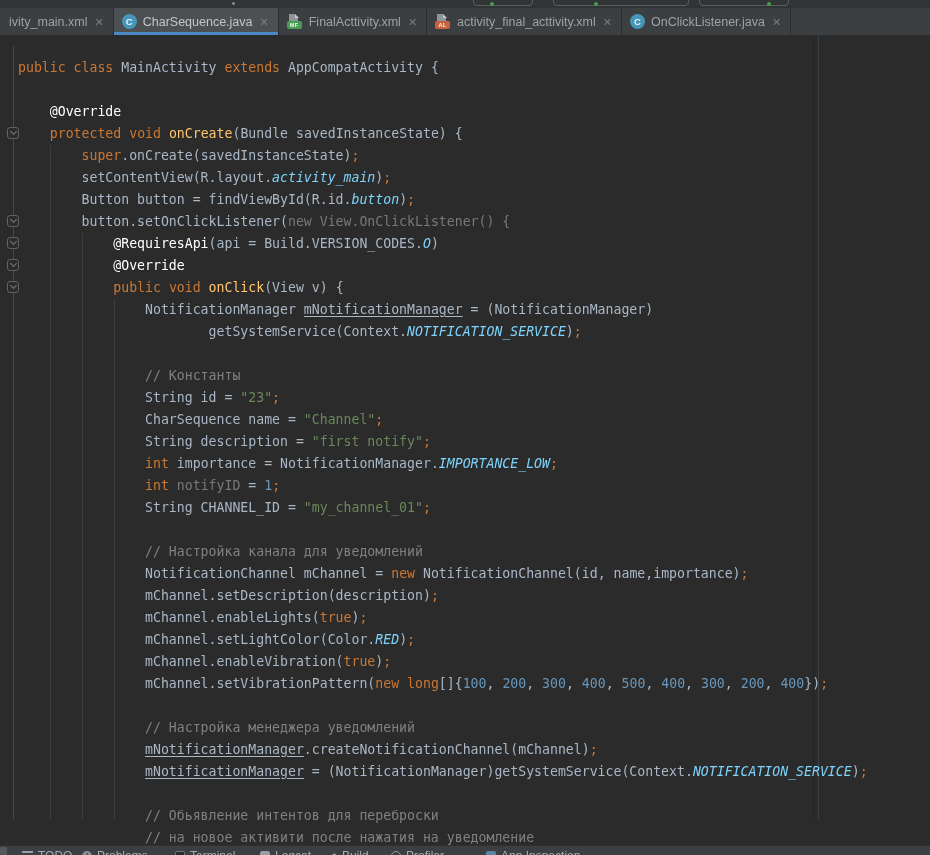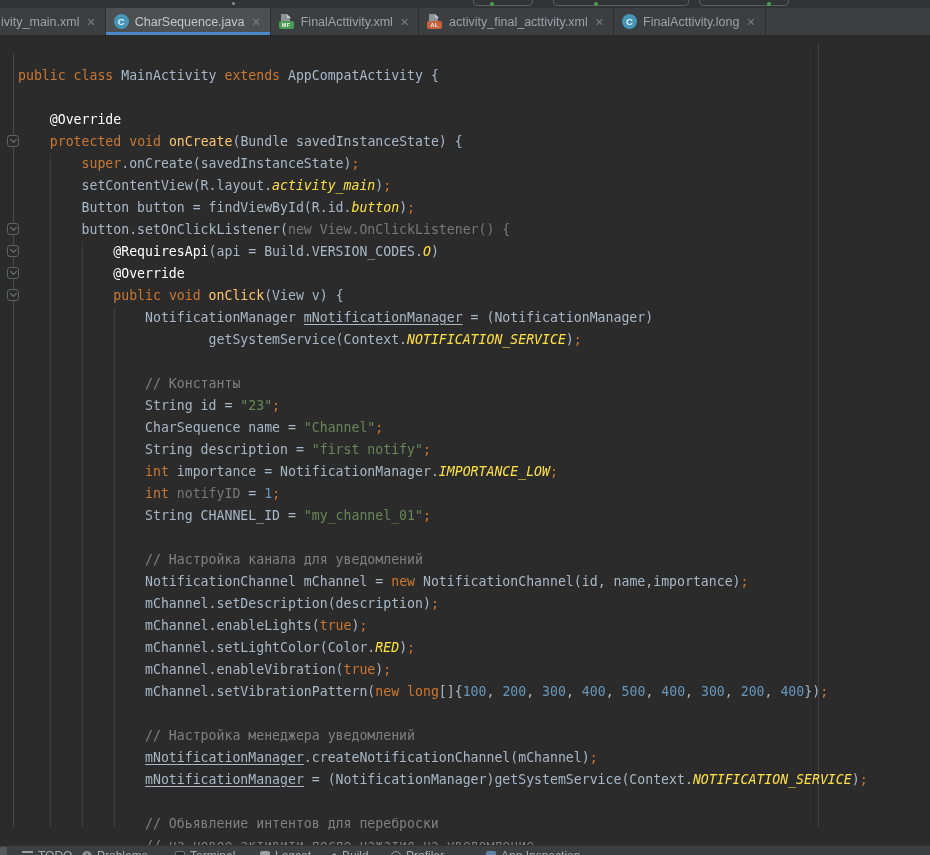--- a/index.html
+++ b/index.html
@@ -14,54 +14,54 @@
   .strip-pin { position:absolute; top:2px; width:3px; height:3px; border-radius:50%; background:#8A8E92; }
 
   
   #tab-bar { position:absolute; left:0; top:8px; width:930px; height:27px; background:#3C3F41;
              display:flex; align-items:stretch; }
   .tab { position:relative; display:flex; align-items:center; padding:0 9px 0 8px;
          border-right:1px solid #2B2D2E; color:#9DA2A8; font-size:12.5px; cursor:default; }
   .tab.active { background:#4C5052; color:#C2C6CA; }
   .tab.active .tab-underline { position:absolute; left:0; right:0; bottom:0; height:3px; background:#4A88C7; }
   .tab .label { margin:0 7px 0 6px; white-space:nowrap; }
-  .tab.no-icon .label { margin-left:0; }
+  .tab.no-icon .label { margin-left:8px; }
   .tab .close { color:#787D84; font-size:11px; line-height:11px; margin-top:1px; }
 
   
   .ticon { width:16px; height:15px; position:relative; flex:0 0 auto; }
   .ticon.class-icon { border-radius:50%; width:15px; background:#4596B8;
         display:flex; align-items:center; justify-content:center;
         color:#EAF4F8; font-size:9.5px; font-weight:bold; }
   .ticon.file-icon .pg { position:absolute; left:2px; top:0; width:9px; height:8px; background:#8F9499; }
   .ticon.file-icon .pg:after { content:""; position:absolute; right:-1px; top:0;
         border:2px solid #3C3F41; border-left-color:#C6CACD; border-bottom-color:#C6CACD; }
   .ticon.file-icon .tag { position:absolute; left:0; bottom:0; width:15px; height:8px; border-radius:2px;
         color:#F2F4F3; font-size:5.5px; font-weight:bold; line-height:8px; text-align:center;
         letter-spacing:.5px; }
 
   
-  #editor { position:absolute; left:0; top:35px; width:930px; height:784px; background:#2B2B2B;margin-top:8px; }
+  #editor { position:absolute; left:0; top:35px; width:930px; height:784px; background:#2B2B2B; }
   .vline { position:absolute; width:1px; }
   #gutter-line { left:13px; top:11px; bottom:0; background:#46494B; }
   .indent-guide { background:#3B3E40; }
   #wrap-guide-dark { left:813px; top:0; bottom:0; background:#242424; }
   #wrap-guide { left:818px; top:0; bottom:0; background:#3D4042; }
 
   #code { position:absolute; left:18px; top:22px; font-family:"DejaVu Sans Mono", monospace;
           font-size:13.2px; line-height:22px; white-space:pre; }
   .ln { height:22px; }
   .tk-k { color:#CC7832; }
   .tk-d { color:#A9B7C6; }
   .tk-m { color:#FFC66D; }
   .tk-a { color:#ffffff; }
   .tk-s { color:#6A8759; }
   .tk-n { color:#6897BB; }
   .tk-c { color:#808080; }
-  .tk-i { color:#fde047; font-style:italic; }
+  .tk-i { color:#7dd3fc; font-style:italic; }
   .tk-g { color:#787878;text-align:right; }
   .tk-u { color:#A9B7C6; text-decoration:underline; text-underline-offset:2px; }
 
   .fold-marker { position:absolute; left:7px; width:12px; height:12px; background:#2B2B2B;
                  border:1px solid #5F6366; border-radius:3px;
                  display:flex; align-items:center; justify-content:center; }
   .fold-marker .chev { width:5px; height:5px; border-right:1.4px solid #767B7E;
                  border-bottom:1.4px solid #767B7E; transform:rotate(45deg); margin-top:-3px; }
 
   
@@ -122,21 +122,21 @@
       <div class="tab">
         <span class="ticon file-icon">
           <span class="pg"></span>
           <span class="tag" style="background: rgb(200, 98, 60);">AL</span>
         </span>
         <span class="label">activity_final_acttivity.xml</span>
         <span class="close">✕</span>
       </div>
       <div class="tab">
         <span class="ticon class-icon">C</span>
-        <span class="label">FinalActtivity.long</span>
+        <span class="label">OnClickListener.java</span>
         <span class="close">✕</span>
       </div>
     </div>
 
   <div id="editor">
     <div class="vline" id="gutter-line"></div>
     <div class="vline indent-guide" style="left:50px; top:110px; bottom:0"></div>
     <div class="vline indent-guide" style="left:82px; top:198px; bottom:0"></div>
     <div class="vline indent-guide" style="left:114px; top:264px; bottom:0"></div>
     <div class="vline" id="wrap-guide-dark"></div>

